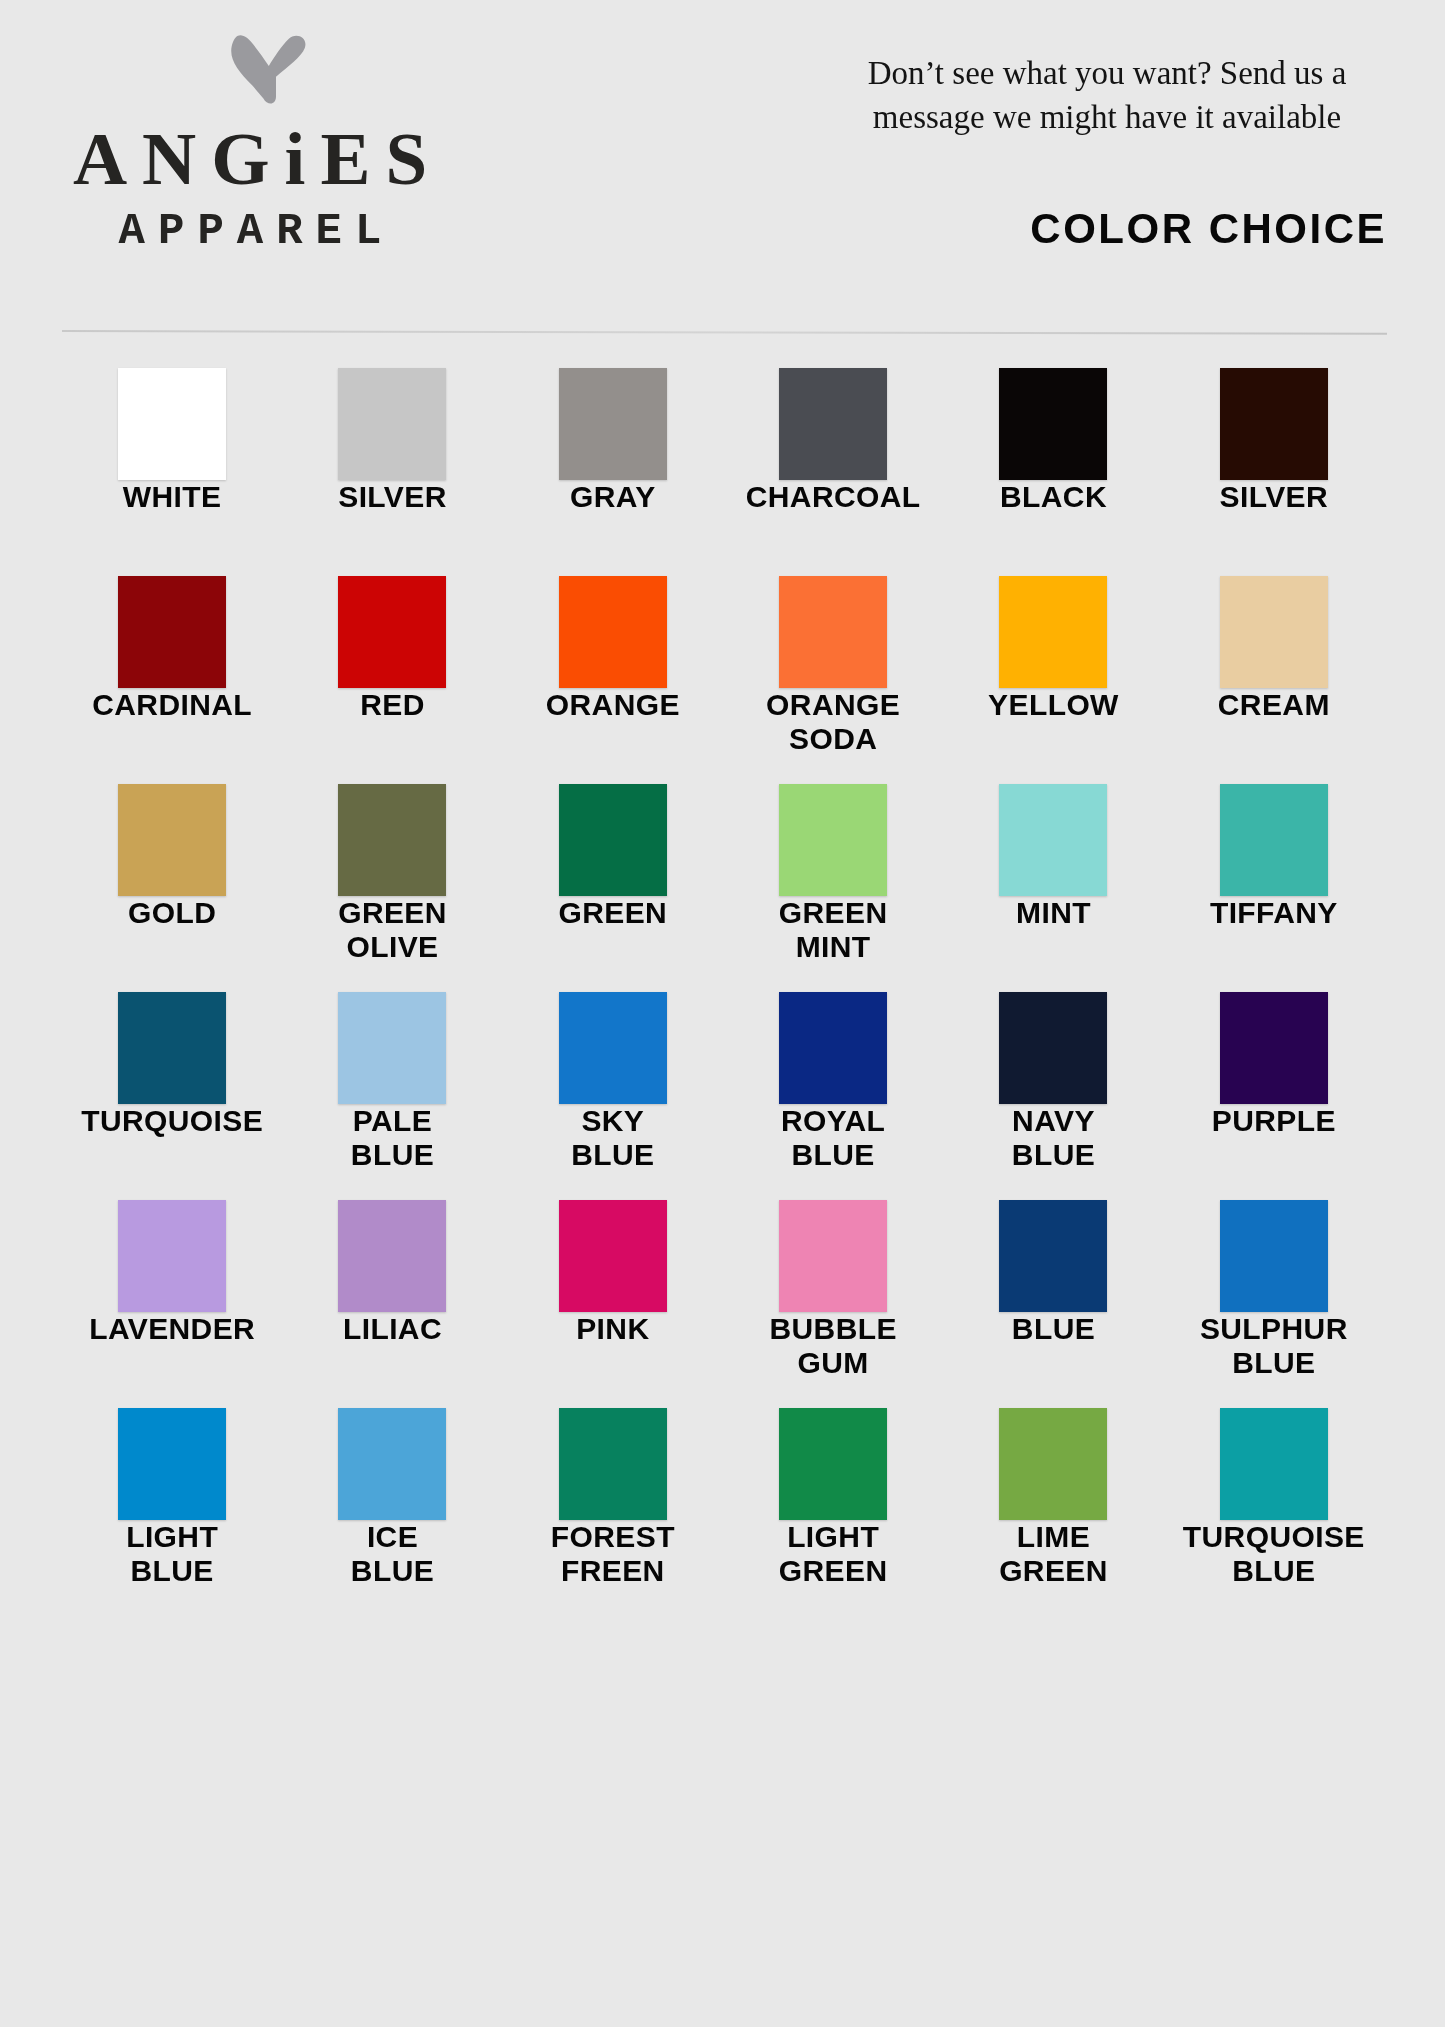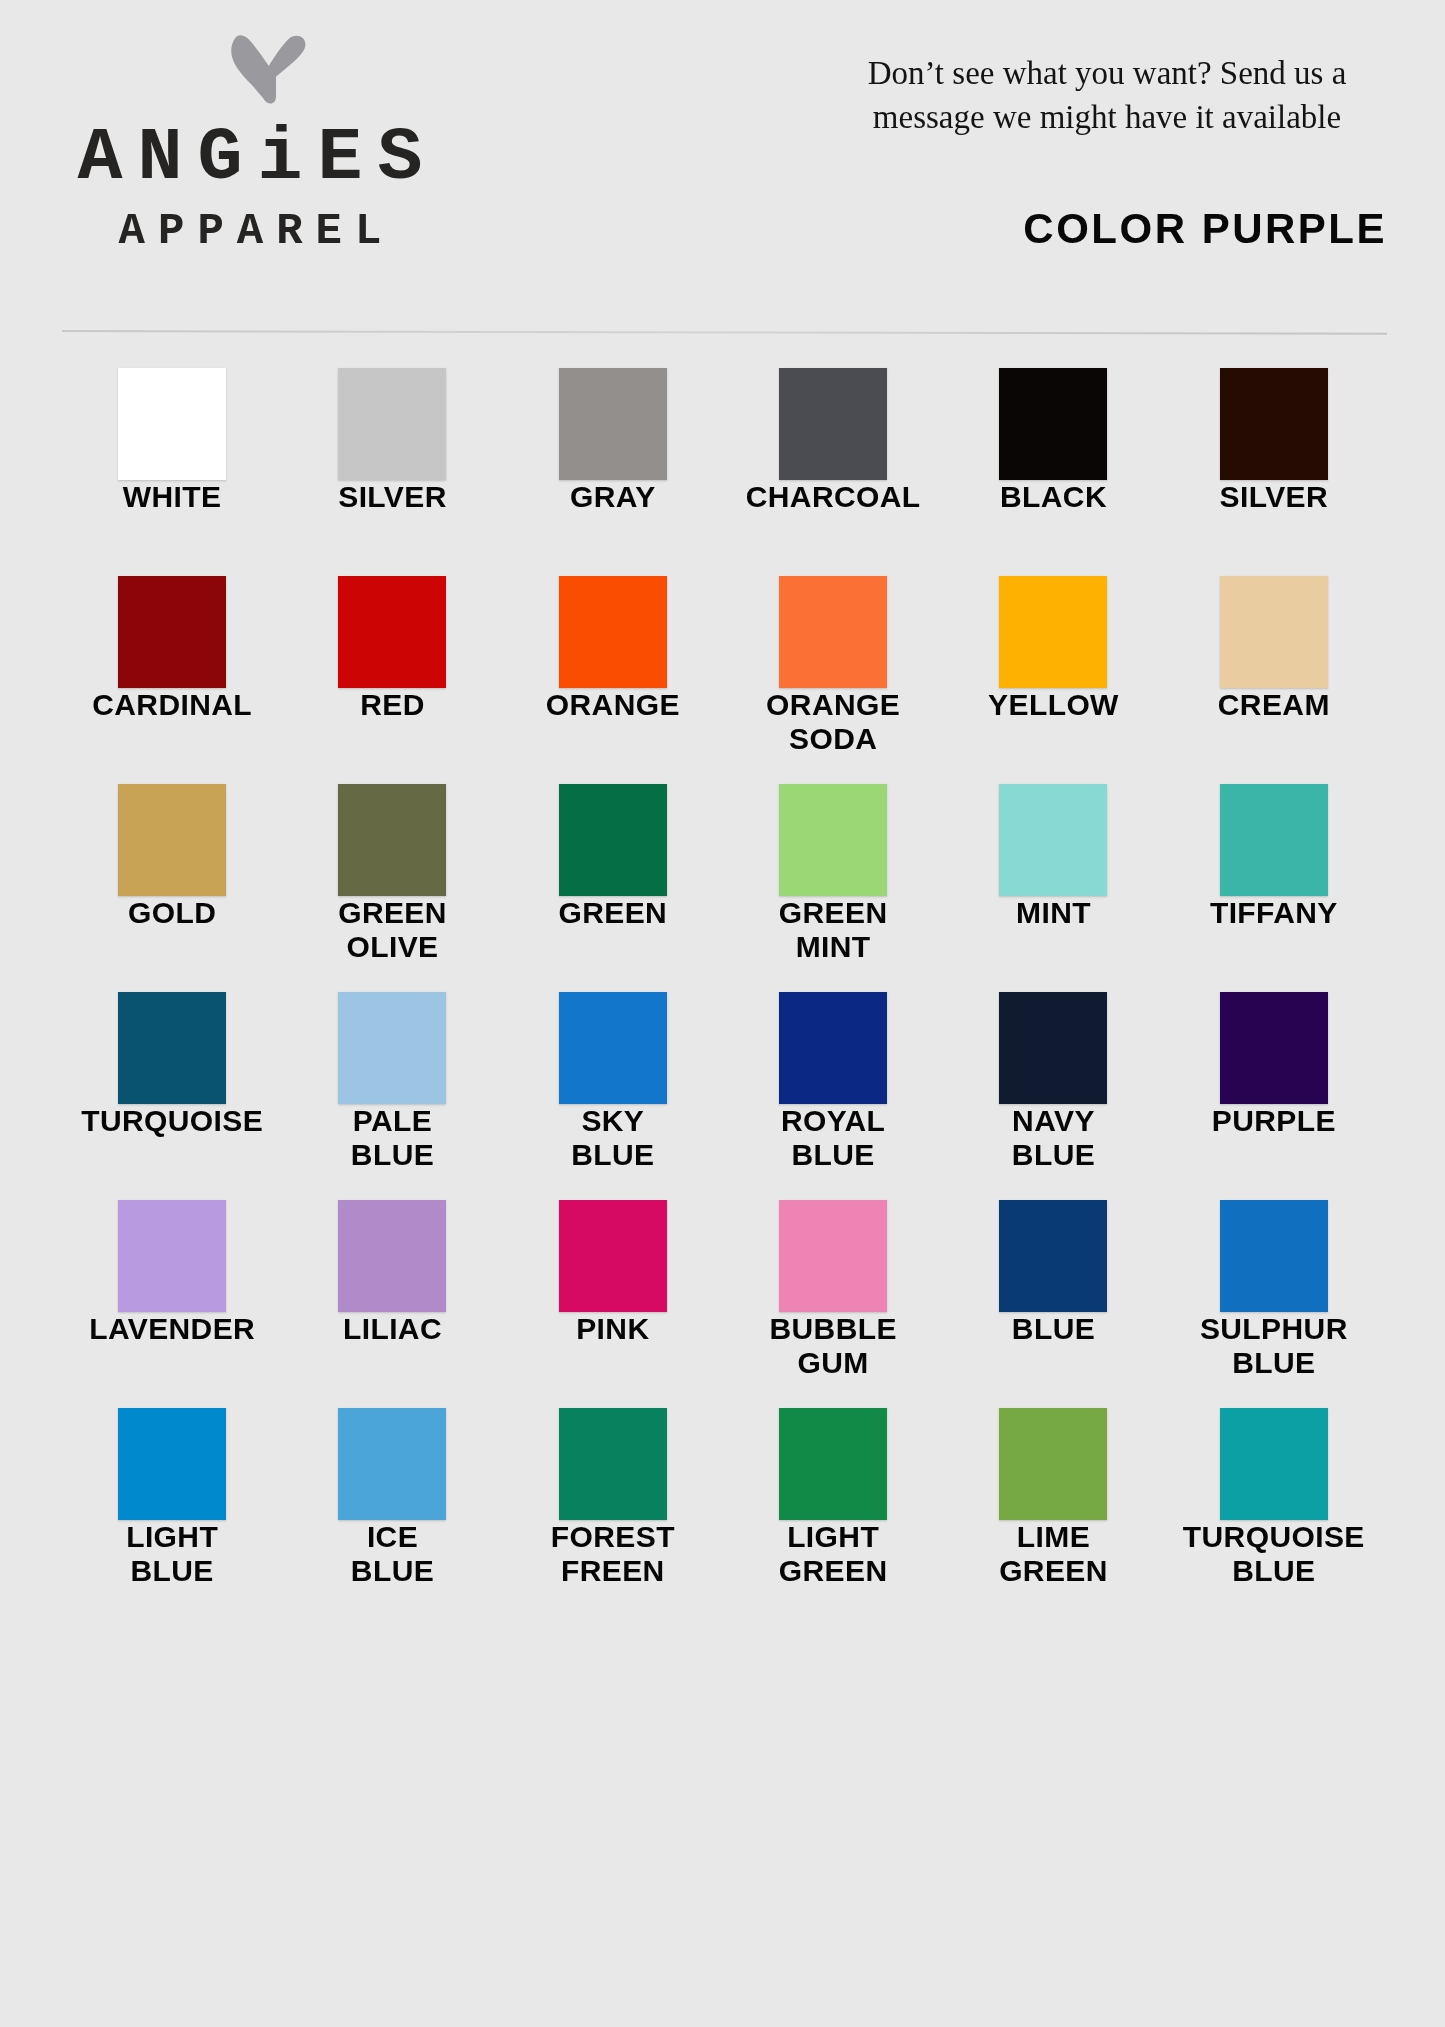--- a/index.html
+++ b/index.html
@@ -42,21 +42,21 @@
     top: 0px;
     width: 90px;
     height: 90px;
   }
 
   .brand-name {
     position: absolute;
     left: 0;
     top: 90px;
     width: 420px;
-    font-family: Liberation Mono, monospace;
+    font-family: Liberation Serif, serif;
     font-weight: 700;
     font-size: 75px;
     letter-spacing: 15px;
     color: #252422;
     text-indent: 15px;
     line-height: 1.05;
   }
 
   .brand-sub {
     position: absolute;
@@ -160,21 +160,21 @@
                    C 66 18, 58 30, 52 40 C 44 28, 34 14, 28 9
                    C 20 3, 15 6, 12 14 Z" fill="#9a9a9e"></path>
         </svg>
       </div>
       <div class="brand-name">ANGiES</div>
       <div class="brand-sub">APPAREL</div>
     </div>
 
     <div class="tagline">Don’t see what you want? Send us a message we might have it available</div>
 
-    <div class="color-choice">COLOR PURPLE</div>
+    <div class="color-choice">COLOR CHOICE</div>
   </div>
 
   <div class="divider"></div>
 
   <div class="grid">
       <div class="row">
         <div class="cell">
           <div class="swatch" style="background: rgb(255, 255, 255); --c: #ffffff;"></div>
           <div class="swatch-label">WHITE</div>
         </div>

